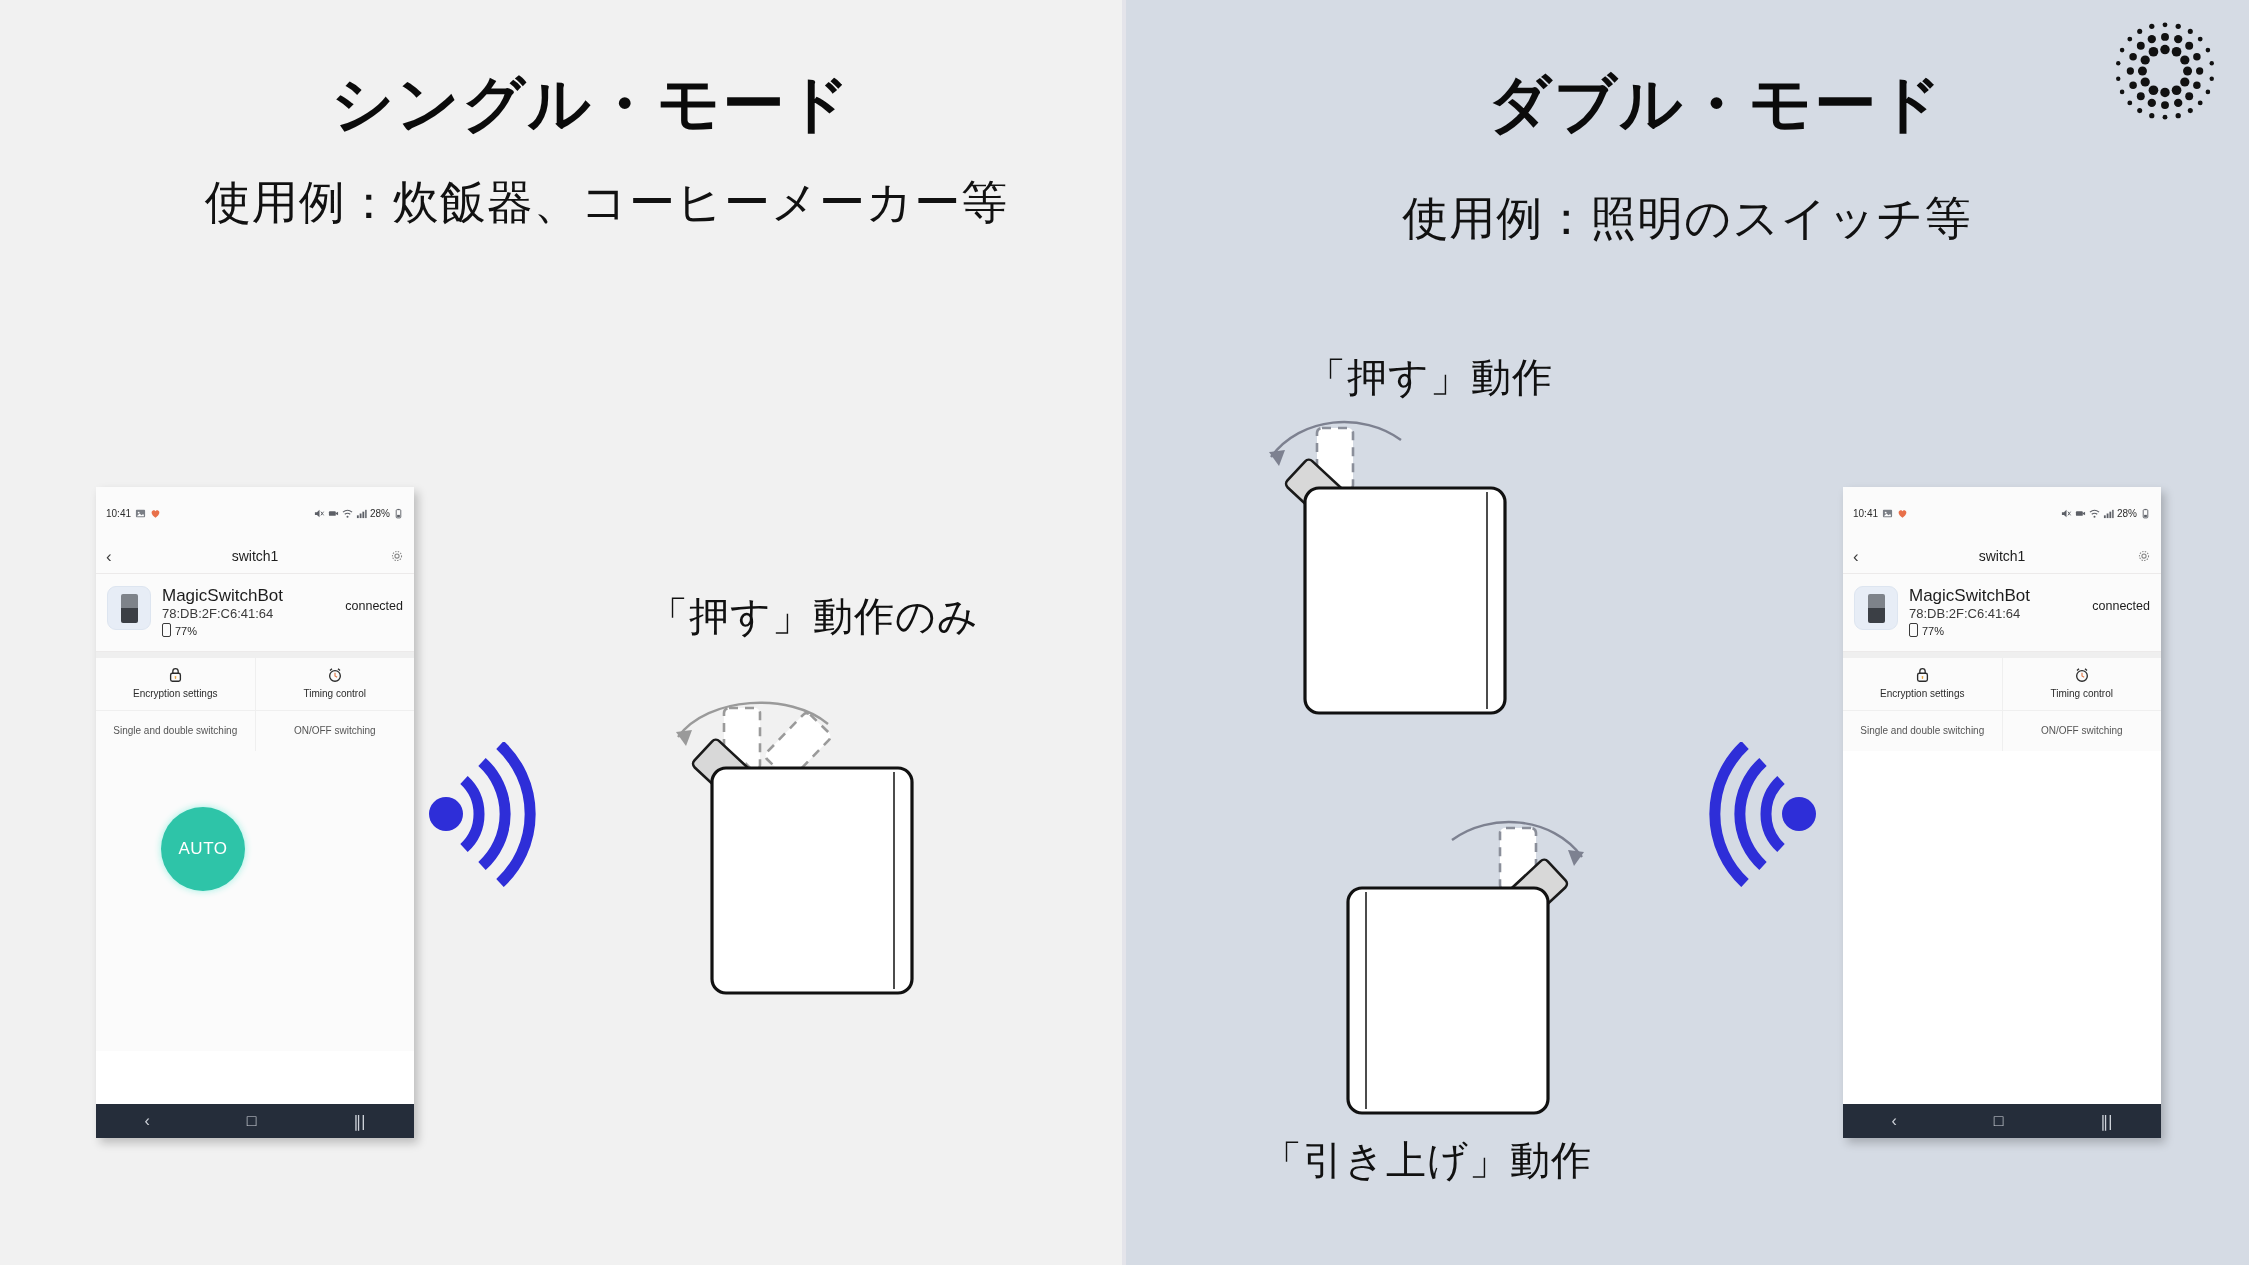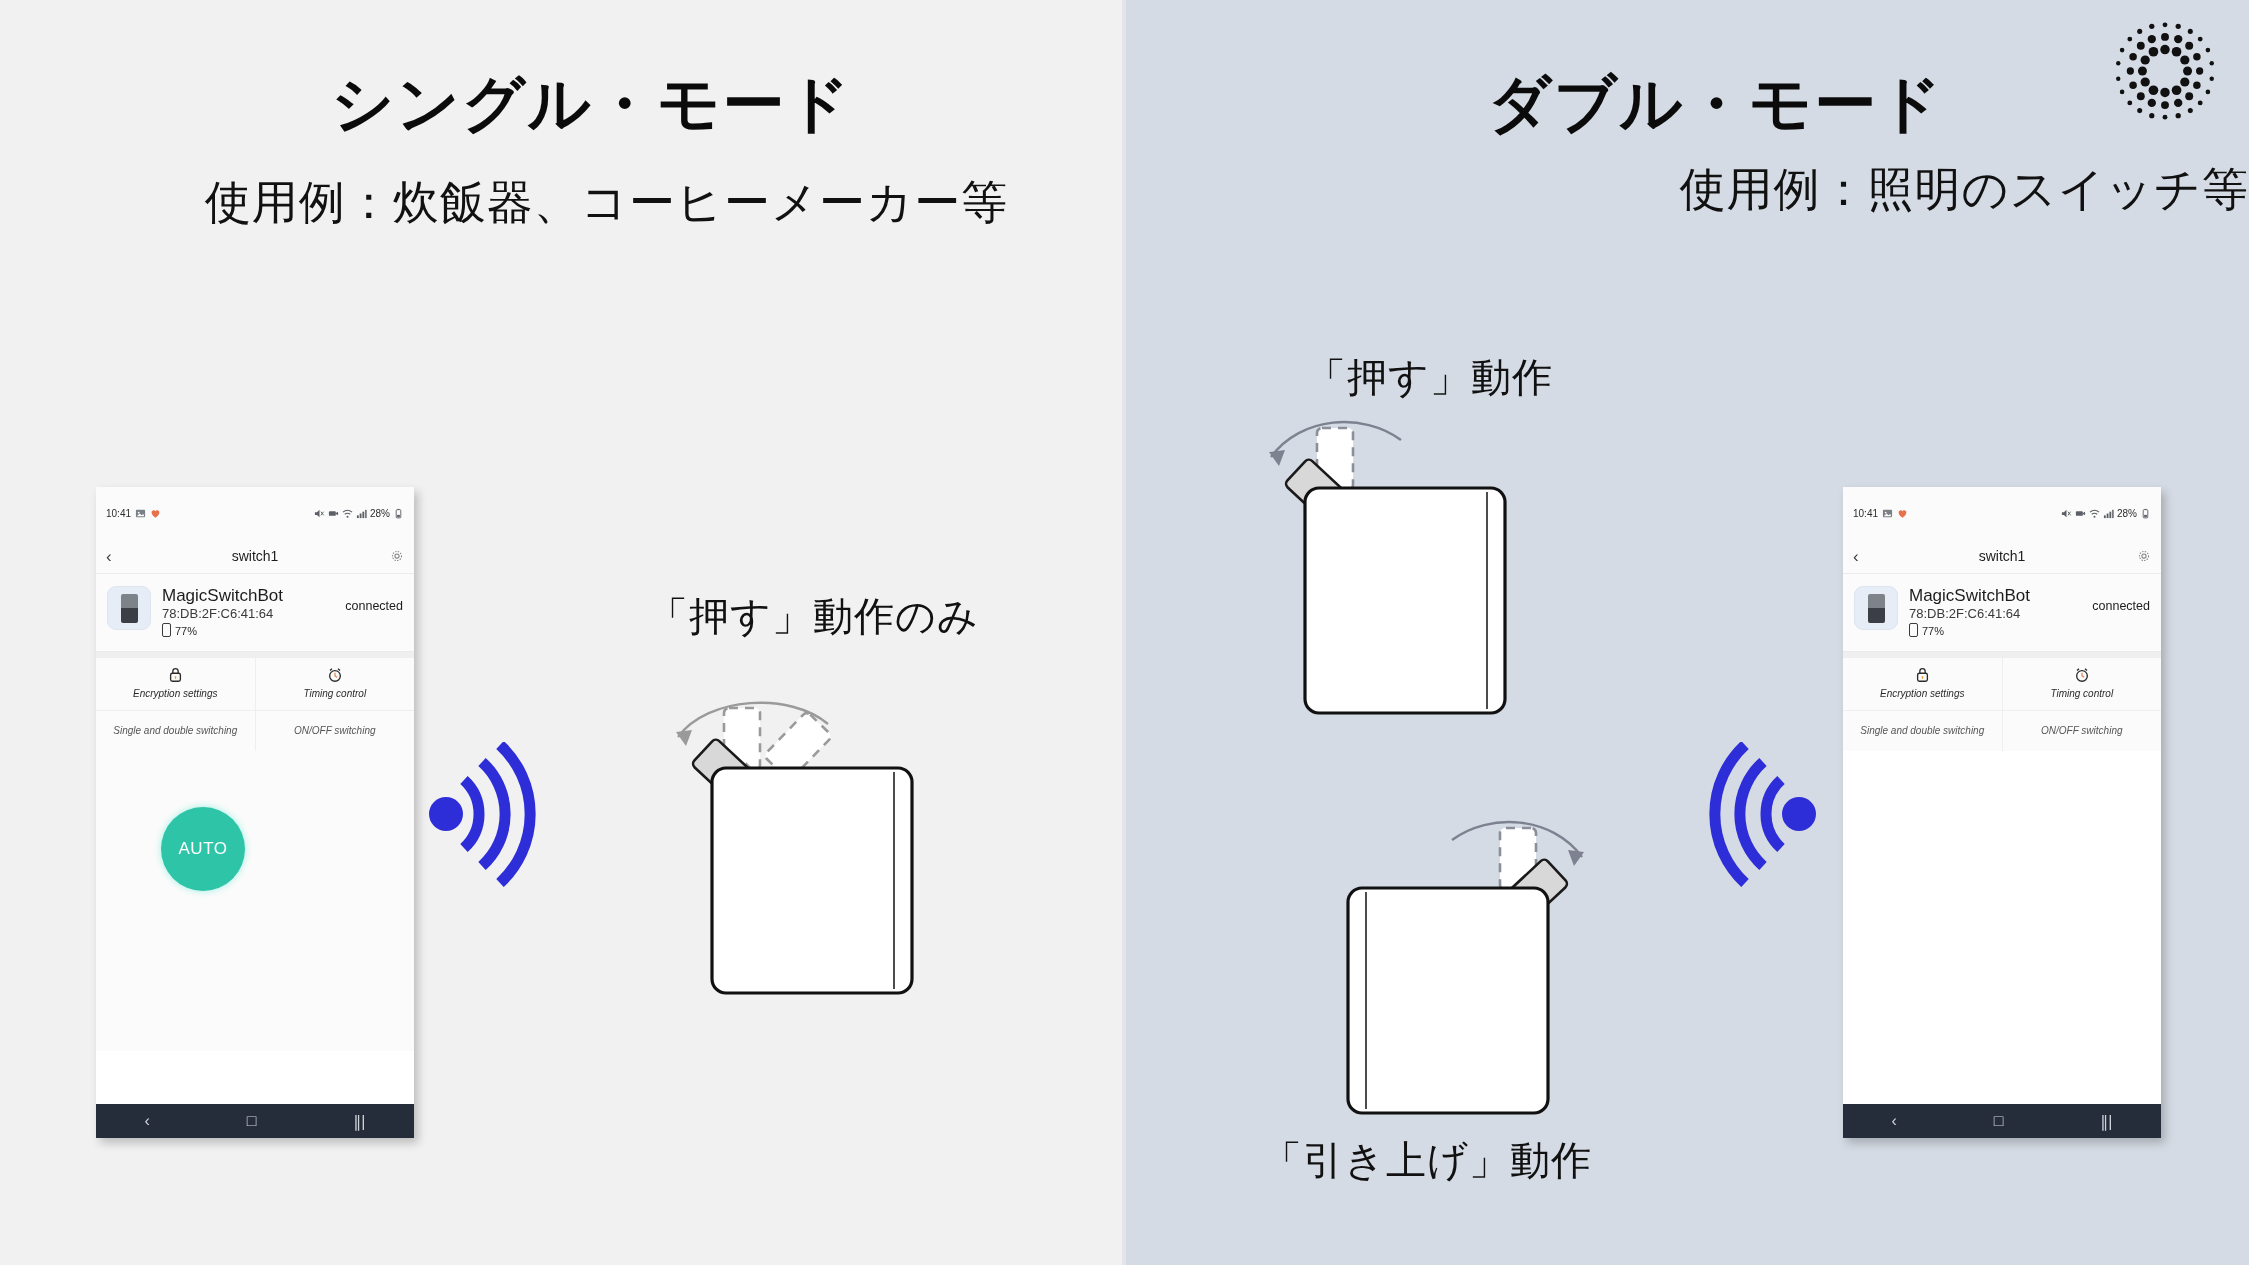--- a/index.html
+++ b/index.html
@@ -26,21 +26,21 @@
     margin-left:29px;
   }
   .head-sub{
     position:absolute;text-align:center;
     color:#111;font-size:46px;letter-spacing:1px;
     white-space:nowrap;
   }
   #left-title{left:0;width:1125px;top:62px;}
   #left-sub{left:0;width:1125px;top:172px;padding-left:44px;}
   #right-title{left:1125px;width:1124px;top:62px;}
-  #right-sub{left:1125px;width:1124px;top:159px;text-align:right;}
+  #right-sub{left:1125px;width:1124px;top:188px;}
 
   
   .annot{
     position:absolute;color:#111;font-size:40px;
     letter-spacing:1px;white-space:nowrap;
   }
   #annot-push-only{left:648px;top:589px;}
   #annot-push{left:1306px;top:350px;}
   #annot-pull{left:1262px;top:1133px;}
 
@@ -96,21 +96,21 @@
   }
   .dev-info{flex:1;min-width:0;}
   .dev-name{font-size:17px;color:#1c1c1c;line-height:1.15;}
   .dev-mac{font-size:13px;color:#3a3a3a;margin-top:0;}
   .dev-batt{font-size:11px;color:#2a2a2a;margin-top:2px;display:flex;align-items:flex-end;gap:4px;}
   .batt-ico{
     width:7px;height:12px;border:1.2px solid #3a3a3a;border-radius:2px;display:inline-block;
   }
   .dev-status{font-size:12.5px;color:#1c1c1c;padding-top:13px;flex:none;}
 
-  .grid{display:flex;flex-wrap:wrap;background:#efefef;gap:1px;padding-top:6px;font-style:italic;}
+  .grid{display:flex;flex-wrap:wrap;background:#efefef;gap:1px;padding-top:6px;}
   .tile{
     background:#fbfbfb;flex:1 1 calc(50% - 1px);
     min-width:calc(50% - 1px);
     height:52px;display:flex;flex-direction:column;
     align-items:center;justify-content:center;gap:5px;
   }
   .tile-lbl{font-size:10px;color:#2b2b2b;text-align:center;line-height:1.15;}
   .tile-lbl.dim{color:#555;}
   .tile.small{height:40px;}
 

